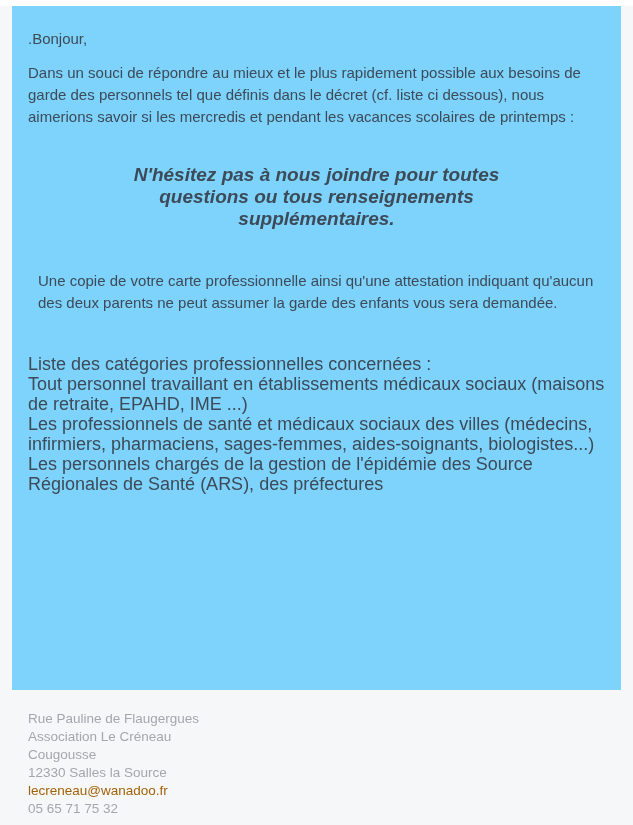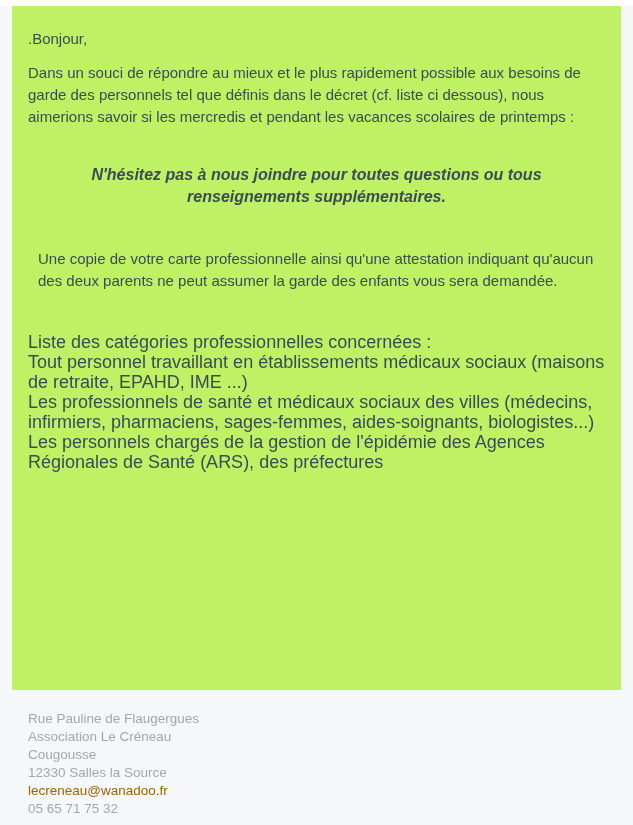--- a/index.html
+++ b/index.html
@@ -8,38 +8,38 @@
     background: #ffffff;
     font-family: "Liberation Sans", "DejaVu Sans", sans-serif;
   }
   .page-bg {
     margin-top: 6px;
     background: #f6f7f9;
     min-height: 819px;
     display: flow-root;
   }
   .content-card {
-    background: #bef264;
+    background: #7dd3fc;
     margin: 0 12px;
     padding: 16px 16px 84px 16px;
     min-height: 684px;
     color: #3d4a57;
     font-size: 15px;
     line-height: 22px;
   }
   .greeting { margin: 6px 0 0 0; }
   .para-main { margin-top: 12px; max-width: 575px; }
   .questions { margin-top: 22px; }
   .questions div { white-space: pre-wrap; }
   .highlight {
     margin-top: 36px;
     text-align: center;
     font-weight: bold;
     font-style: italic;
-    font-size: 16px;
+    font-size: 19px;
     padding: 0 60px;
   }
   .notice {
     margin-top: 40px;
     text-align: left;
     padding: 0 10px;
   }
   .category-block {
     margin-top: 40px;
     font-size: 18px;
@@ -72,21 +72,21 @@
 
 
     <p class="highlight">N'hésitez pas à nous joindre pour toutes questions ou tous renseignements supplémentaires.</p>
 
     <p class="notice">Une copie de votre carte professionnelle ainsi qu'une attestation indiquant qu'aucun des deux parents ne peut assumer la garde des enfants vous sera demandée.</p>
 
     <div class="category-block">
       <div>Liste des catégories professionnelles concernées :</div>
       <div>Tout personnel travaillant en établissements médicaux sociaux (maisons de retraite, EPAHD, IME ...)</div>
       <div>Les professionnels de santé et médicaux sociaux des villes (médecins, infirmiers, pharmaciens, sages-femmes, aides-soignants, biologistes...)</div>
-      <div>Les personnels chargés de la gestion de l'épidémie des Agences Régionales de Santé (ARS), des préfectures</div>
+      <div>Les personnels chargés de la gestion de l'épidémie des Source Régionales de Santé (ARS), des préfectures</div>
     </div>
 
   </div>
 
   <div class="footer">
     <div>Rue Pauline de Flaugergues</div>
     <div>Association Le Créneau</div>
     <div>Cougousse</div>
     <div>12330 Salles la Source</div>
     <div><span class="email-link">lecreneau@wanadoo.fr</span></div>

